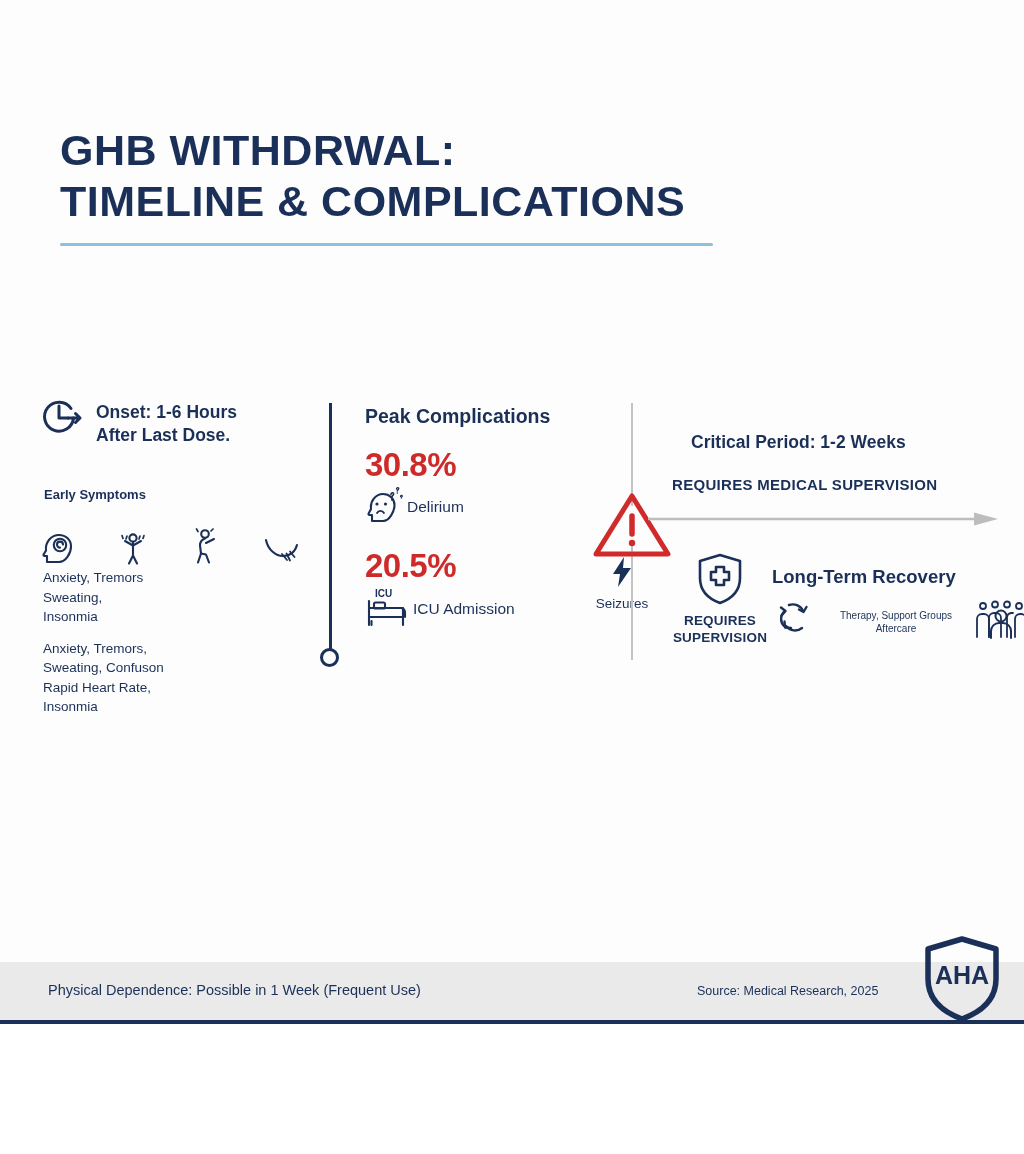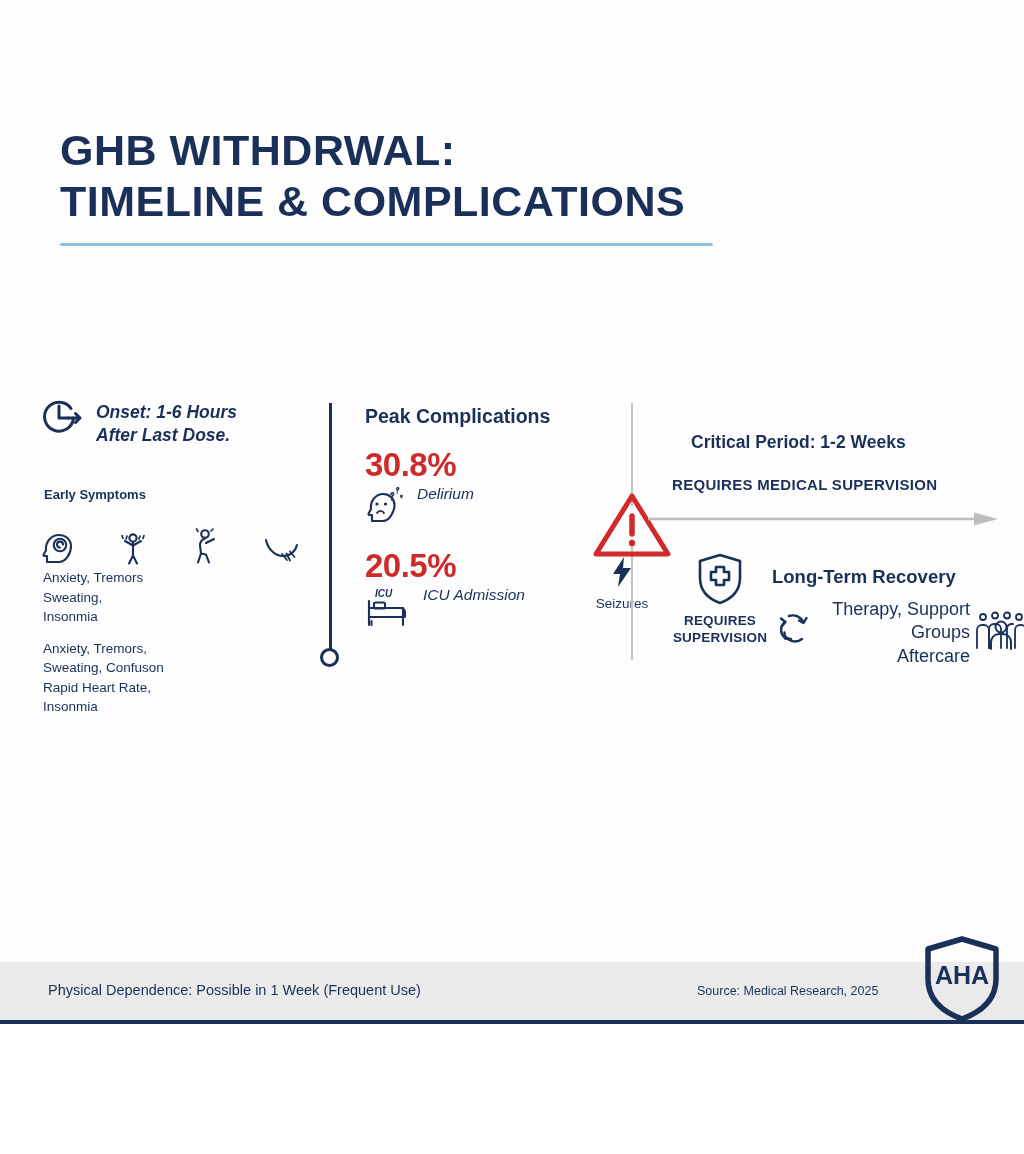--- a/index.html
+++ b/index.html
@@ -25,59 +25,59 @@
     background:#8cc0dd;border-radius:2px;
   }
 
   
   .ico{display:block;}
   .navy{stroke:#1b3058;fill:none;stroke-width:2.1;stroke-linecap:round;stroke-linejoin:round;}
   .navyf{fill:#1b3058;stroke:none;}
 
   
   .col1{position:absolute;left:38px;top:396px;width:290px;}
-  .onset-row{display:flex;align-items:flex-start;gap:12px;font-style:italic;}
+  .onset-row{display:flex;align-items:flex-start;gap:12px;}
   .onset-text{font-size:17.5px;font-weight:bold;line-height:1.32;color:#1b3058;padding-top:5px;}
   .early-head{position:absolute;left:44px;top:487px;font-size:13px;font-weight:bold;color:#1b3058;}
   .sym-icons{position:absolute;left:40px;top:527px;width:262px;display:flex;justify-content:space-between;align-items:flex-end;}
   .sym-cols{position:absolute;left:43px;top:568px;width:290px;display:flex;gap:12px;flex-direction:column;}
   .sym-text{font-size:13.5px;line-height:1.45;color:#1b3058;}
   .sym-text.a{width:112px;}
   .sym-text.b{width:150px;}
 
   
   .div1{position:absolute;left:329px;top:403px;width:3px;height:250px;background:#1b3058;}
   .div1-dot{position:absolute;left:320px;top:648px;width:19px;height:19px;border:3px solid #1b3058;border-radius:50%;background:#fdfdfd;box-sizing:border-box;}
 
   
   .col2{position:absolute;left:365px;top:405px;width:230px;}
   .peak-head{font-size:19.5px;font-weight:bold;color:#1b3058;}
   .stat-pct{font-size:33px;font-weight:bold;color:#cf2a2a;line-height:1;margin-top:20px;letter-spacing:-.5px;}
-  .stat-row{display:flex;align-items:flex-start;gap:10px;margin-top:4px;font-style:italic;}
+  .stat-row{display:flex;align-items:center;margin-top:4px;}
   .stat-label{font-size:15.5px;color:#1b3058;font-weight:normal;}
 
   
   .seiz{position:absolute;left:565px;top:556px;width:62px;text-align:center;margin-left:26px;}
   .seiz-lab{font-size:13.5px;color:#1b3058;margin-top:4px;}
 
   
   .div2a{position:absolute;left:631px;top:403px;width:2px;height:103px;background:#c3c3c3;}
   .div2b{position:absolute;left:631px;top:545px;width:2px;height:115px;background:#c3c3c3;}
   .warn{position:absolute;left:590px;top:488px;}
 
   
   .col3{position:absolute;left:672px;top:432px;width:340px;}
   .crit-head{font-size:17.5px;font-weight:bold;color:#1b3058;margin-left:19px;}
   .req-sup{font-size:15px;font-weight:bold;color:#1b3058;letter-spacing:.3px;margin-top:23px;}
   .arrow-wrap{position:absolute;left:648px;top:512px;width:352px;height:14px;}
   .shield-block{position:absolute;left:672px;top:552px;width:96px;text-align:center;}
   .shield-cap{font-size:13.5px;font-weight:bold;color:#1b3058;line-height:1.28;margin-top:2px;letter-spacing:.2px;}
   .ltr-head{position:absolute;left:772px;top:566px;font-size:18.5px;font-weight:bold;color:#1b3058;}
   .ltr-row{position:absolute;left:772px;top:598px;display:flex;align-items:center;gap:4px;}
-  .ltr-text{font-size:18px;color:#1b3058;line-height:1.3;text-align:right;width:148px;}
+  .ltr-text{font-size:10px;color:#1b3058;line-height:1.3;text-align:center;width:148px;}
 
   
   .footband{position:absolute;left:0;top:962px;width:1024px;height:58px;background:#eaeaea;}
   .footband-rule{position:absolute;left:0;top:1020px;width:1024px;height:4px;background:#1b3058;}
   .foot-left{position:absolute;left:48px;top:982px;font-size:14.5px;color:#1b3058;}
   .foot-right{position:absolute;left:697px;top:984px;font-size:12.5px;color:#1b3058;}
   .aha{position:absolute;left:923px;top:936px;}
 
   
   .brand{position:absolute;left:0;top:1024px;width:1024px;height:130px;background:#ffffff;}

